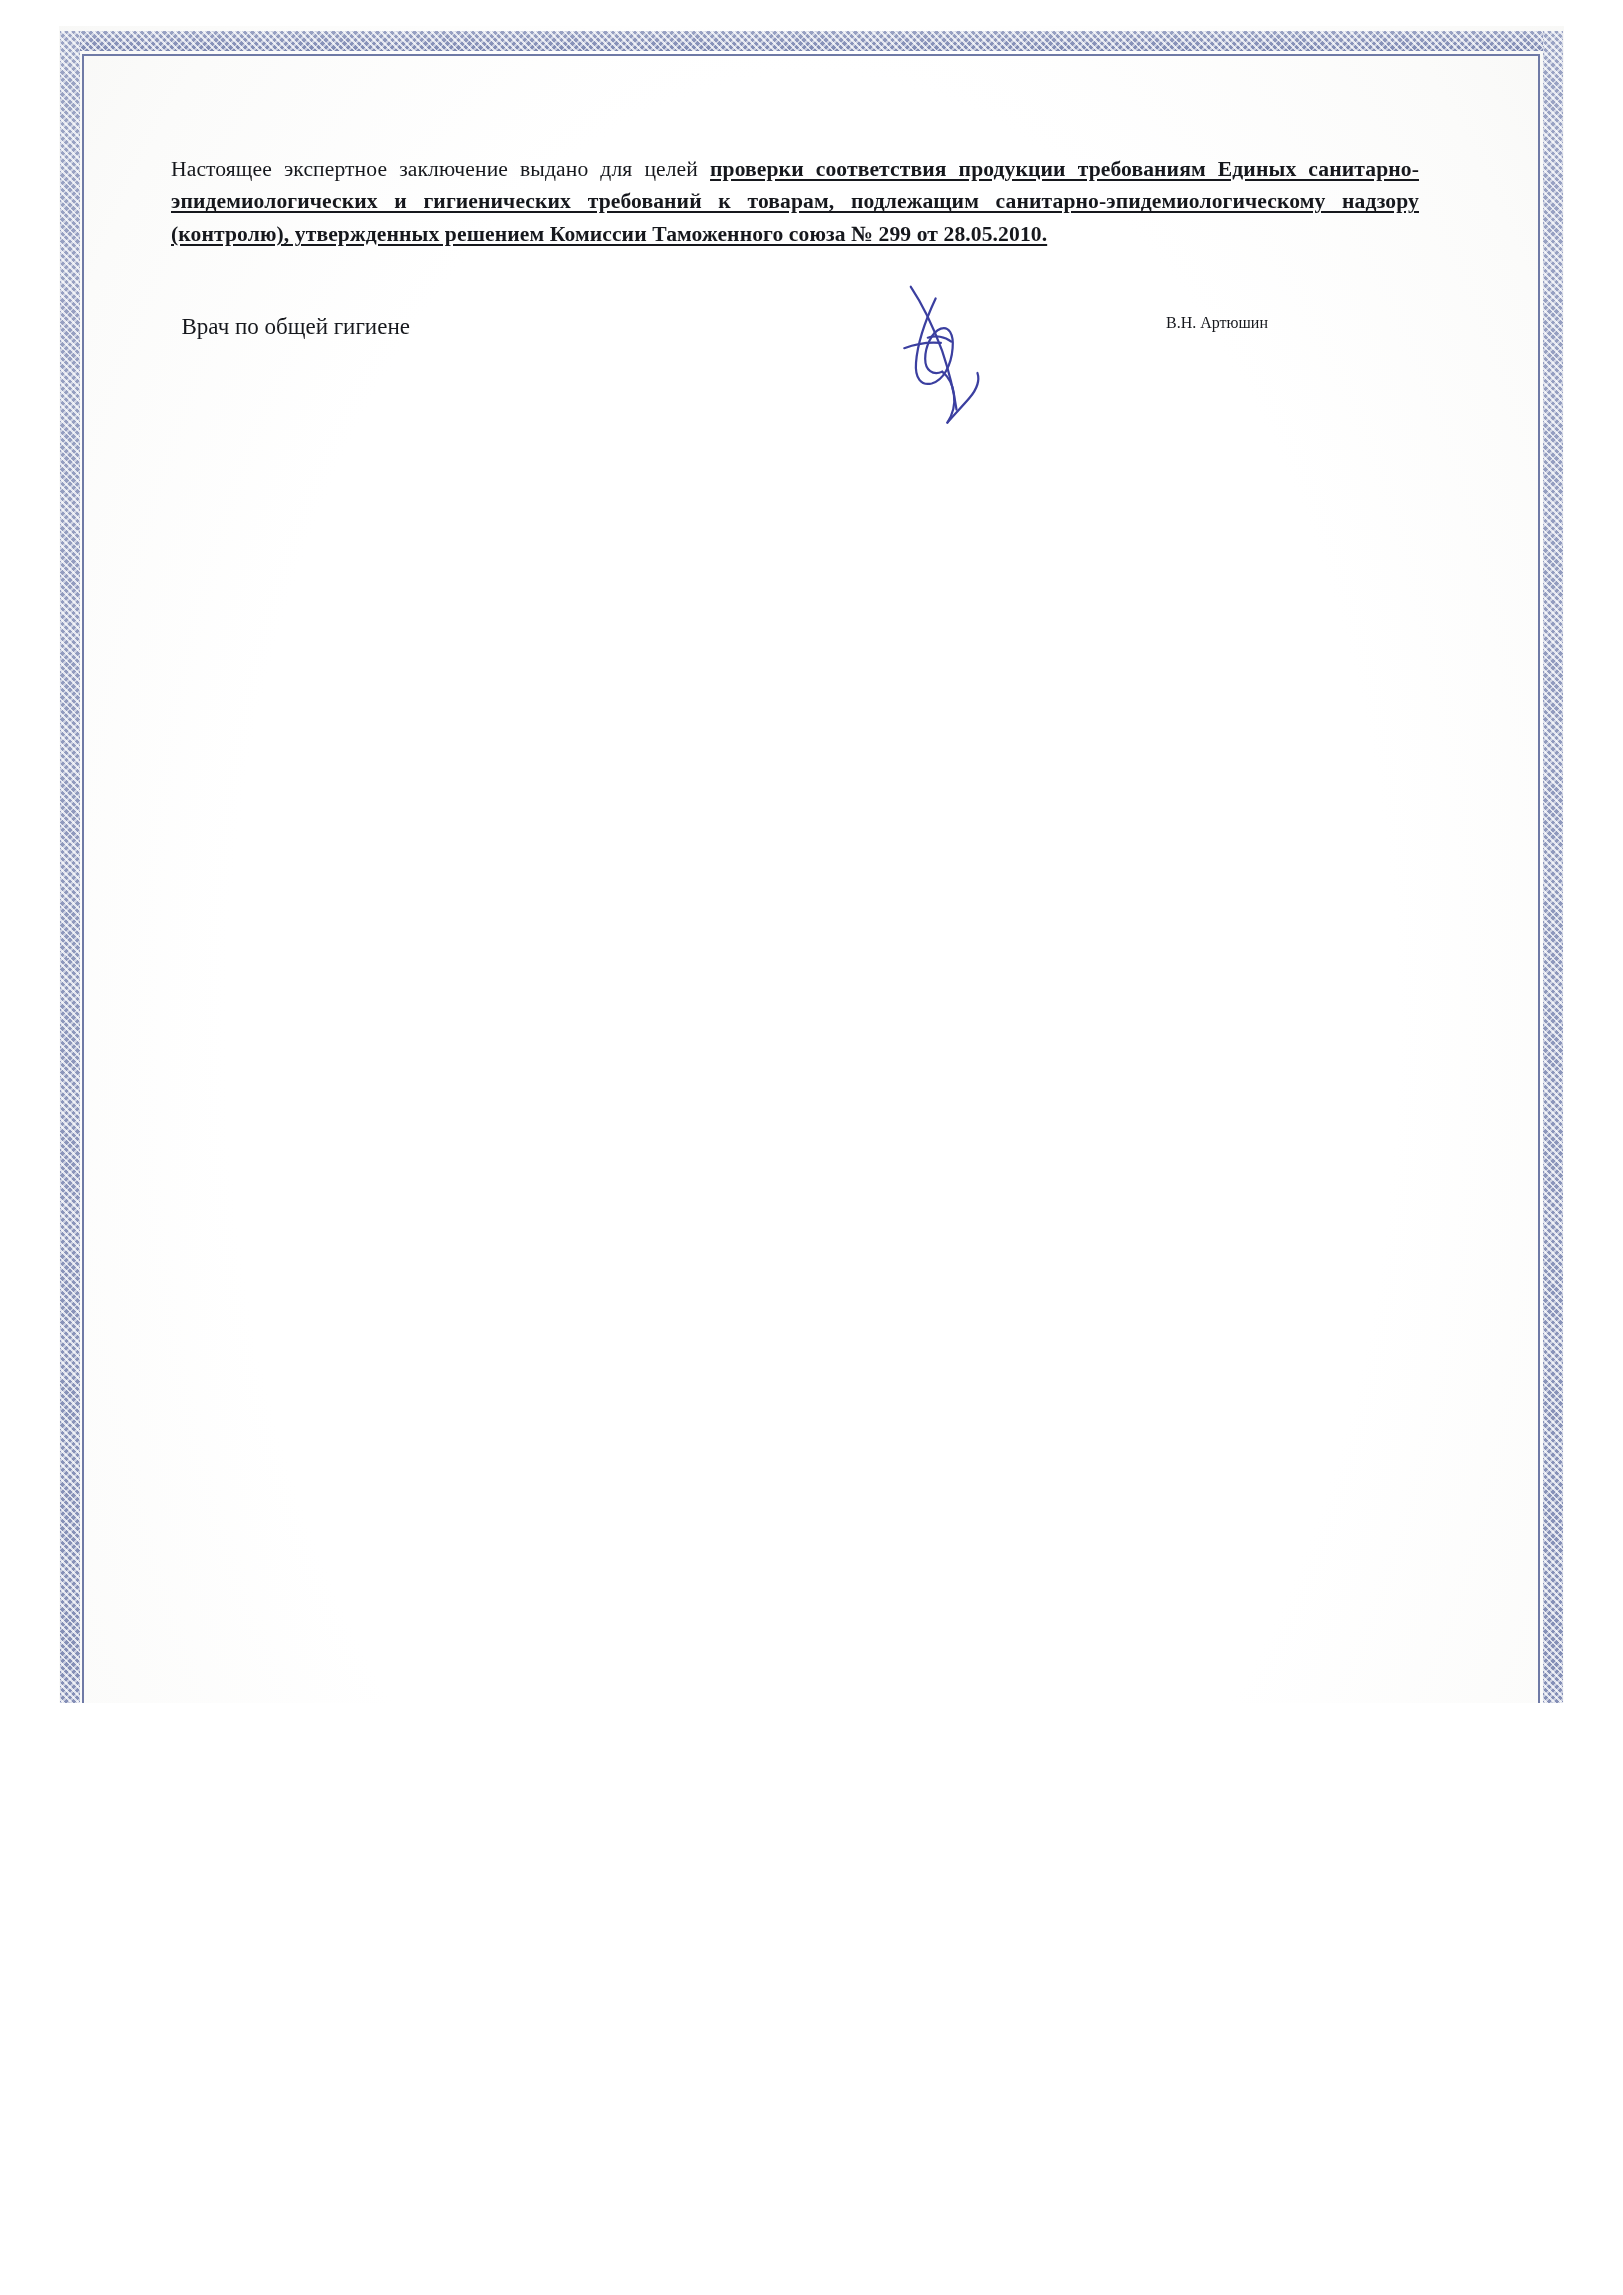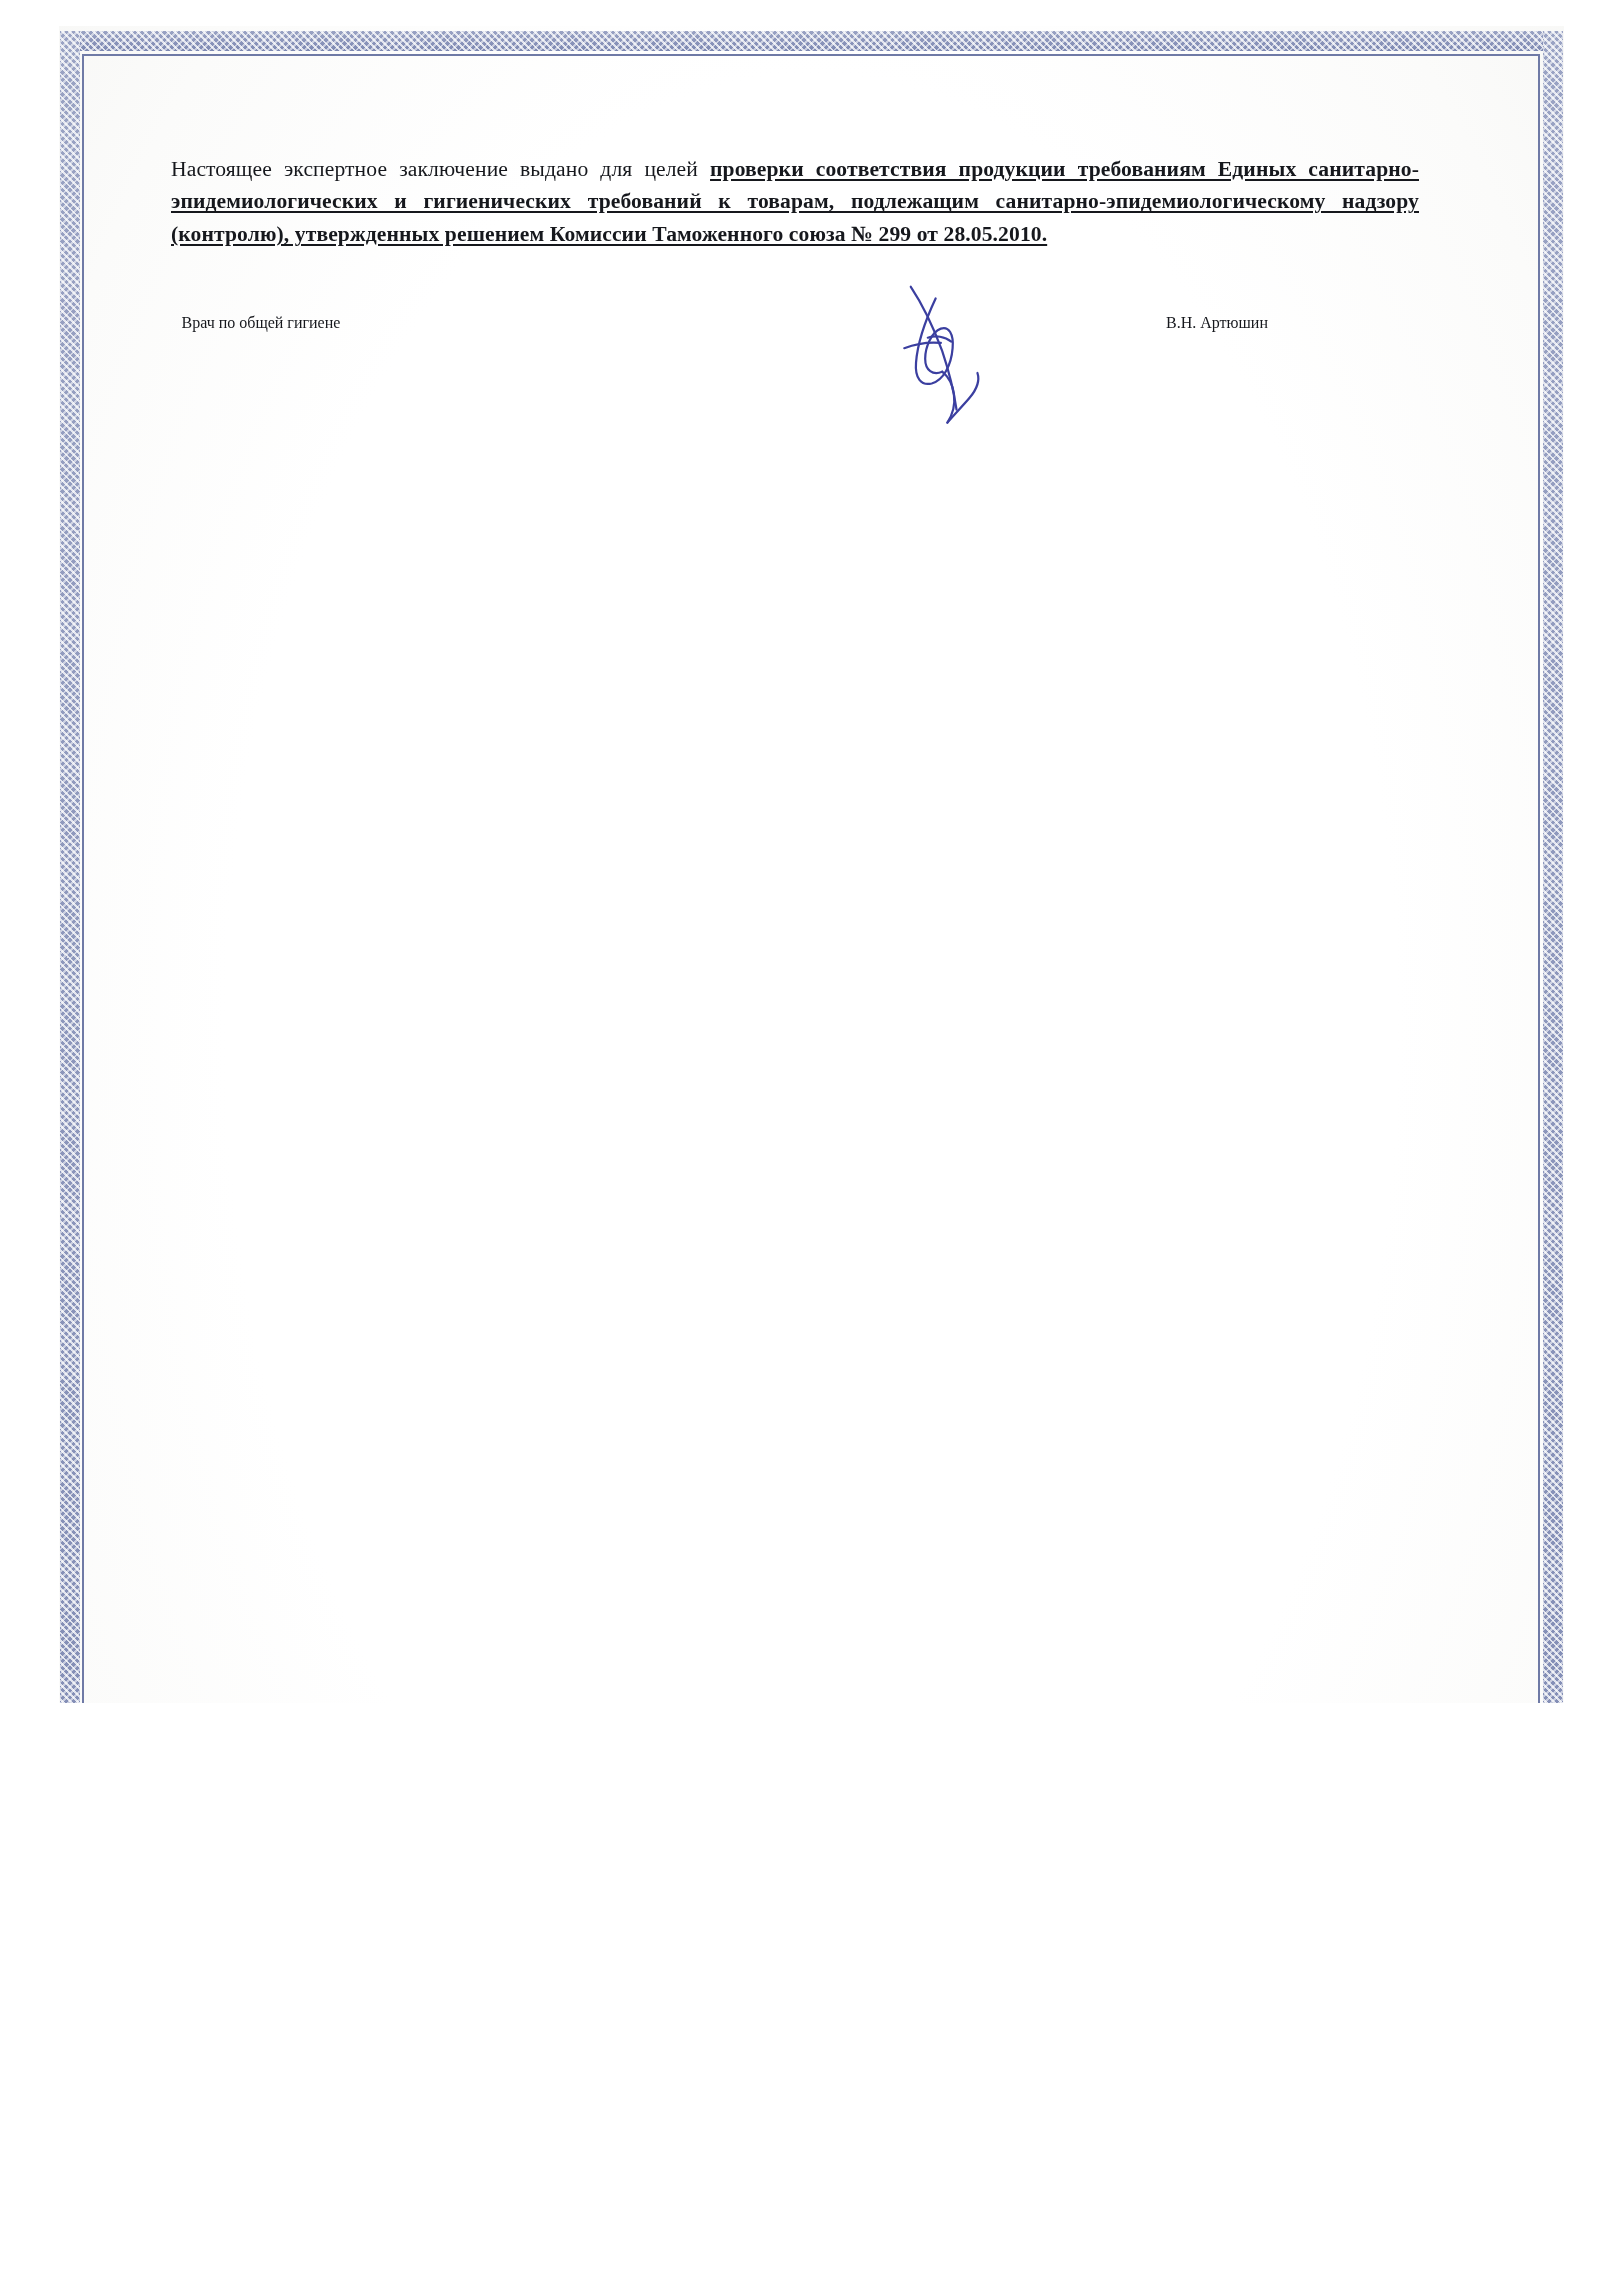--- a/index.html
+++ b/index.html
@@ -93,21 +93,21 @@
 
   .signature-row {
     position: relative;
     margin-top: 63px;
     height: 196px;
   }
   .sig-role {
     position: absolute;
     left: 10.5px;
     top: 0;
-    font-size: 16px;
+    font-size: 23px;
     color: #16181d;
   }
   .sig-name {
     position: absolute;
     left: 995px;
     top: 0;
     font-size: 16px;
     color: #16181d;
     white-space: nowrap;
   }

